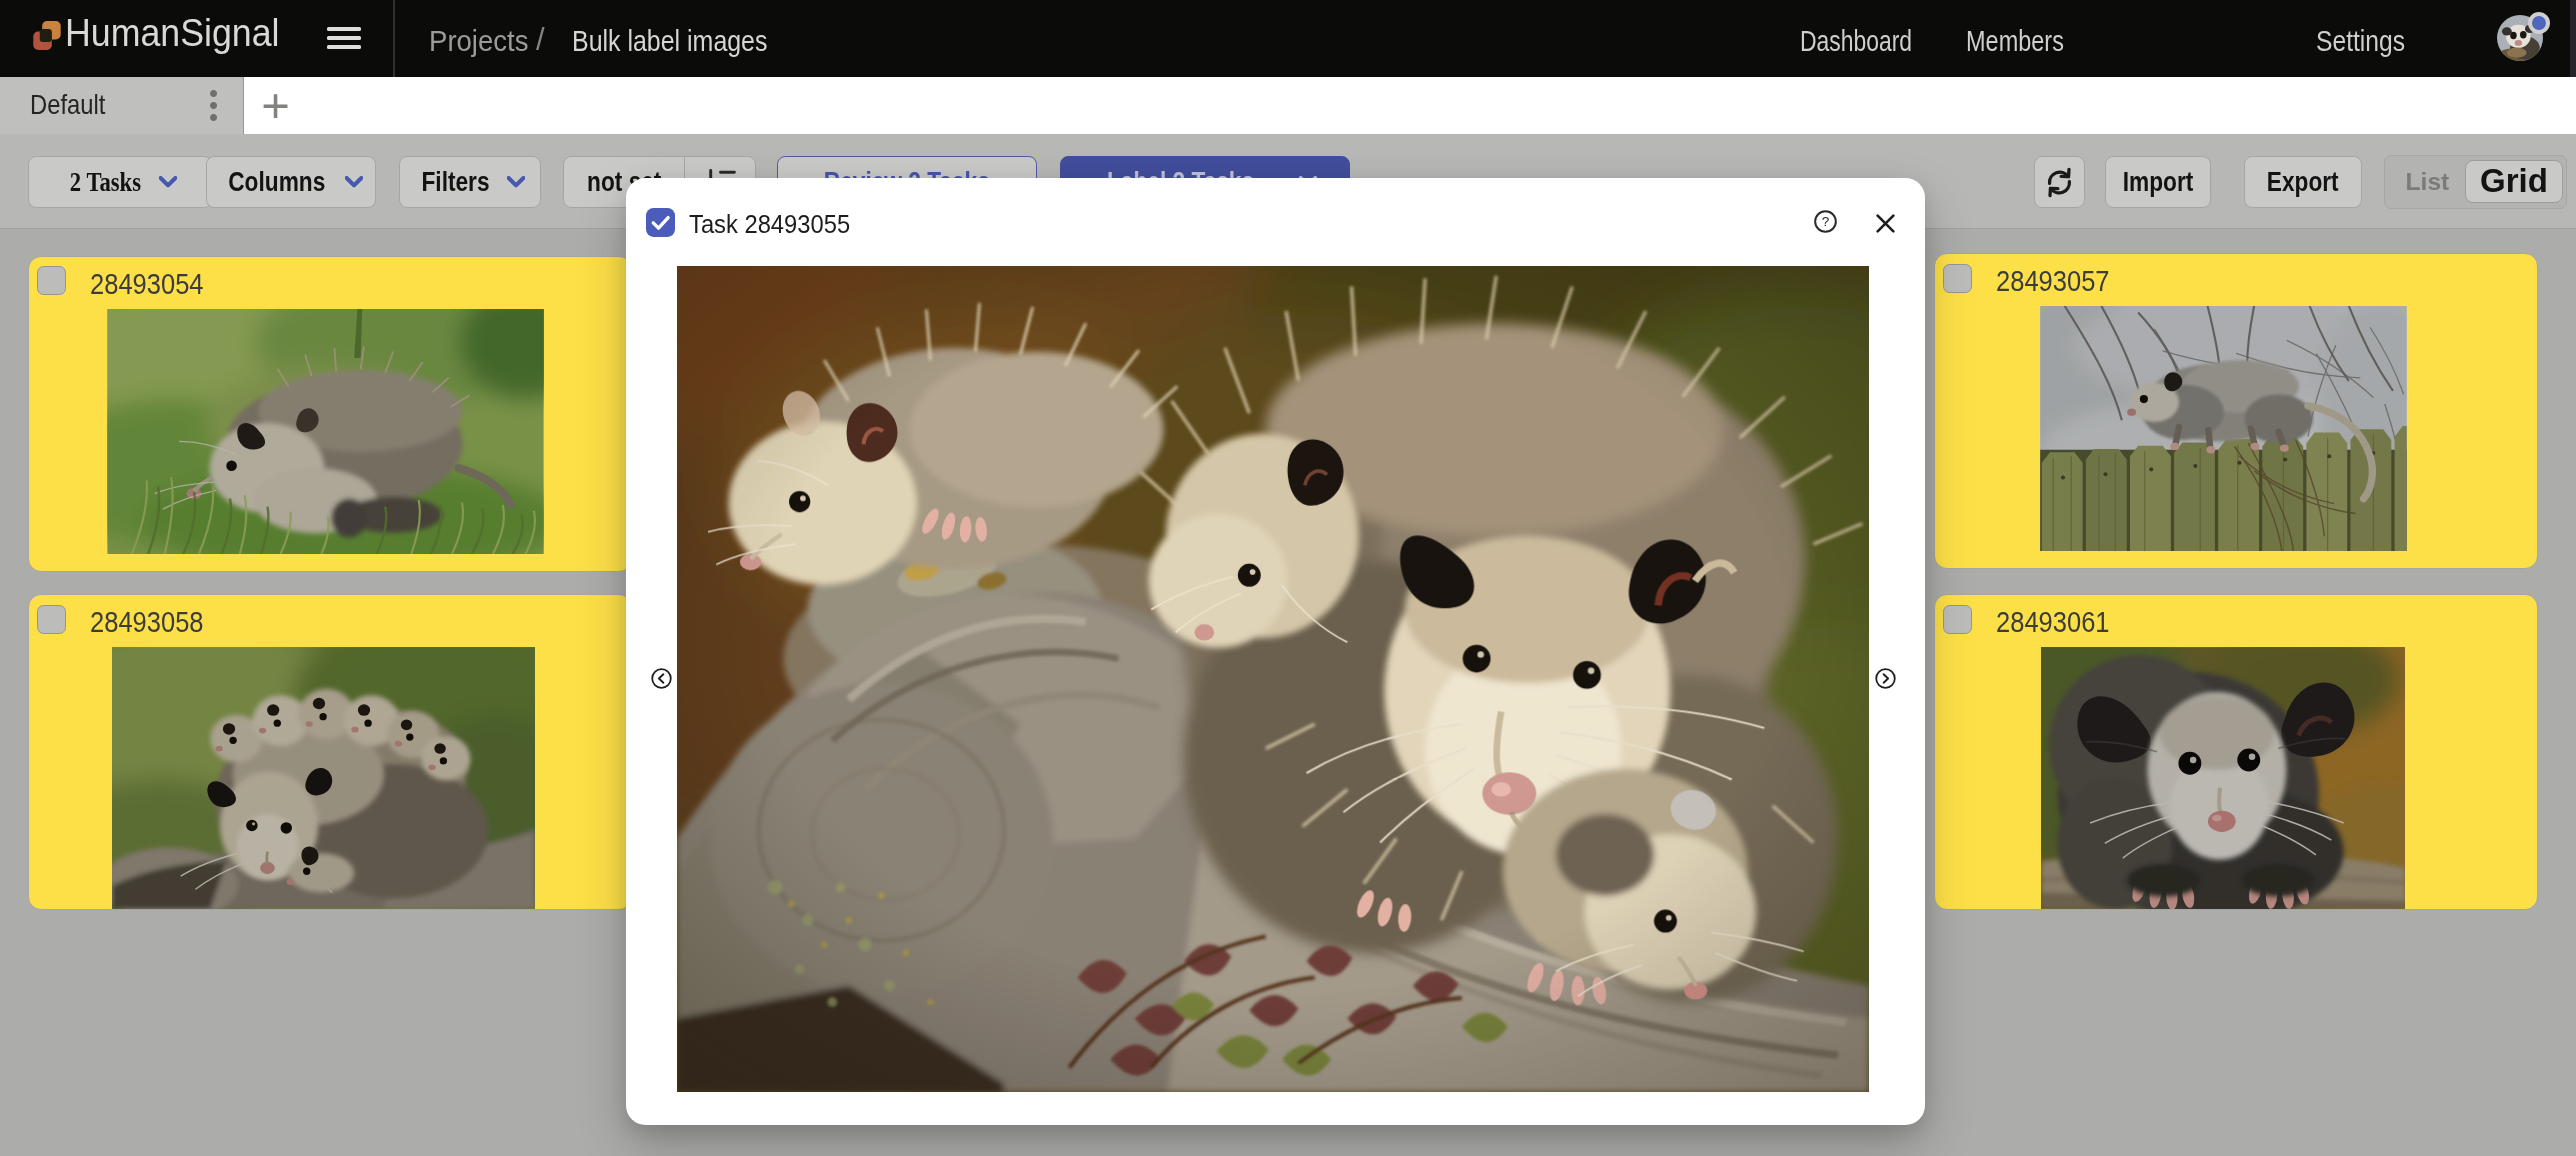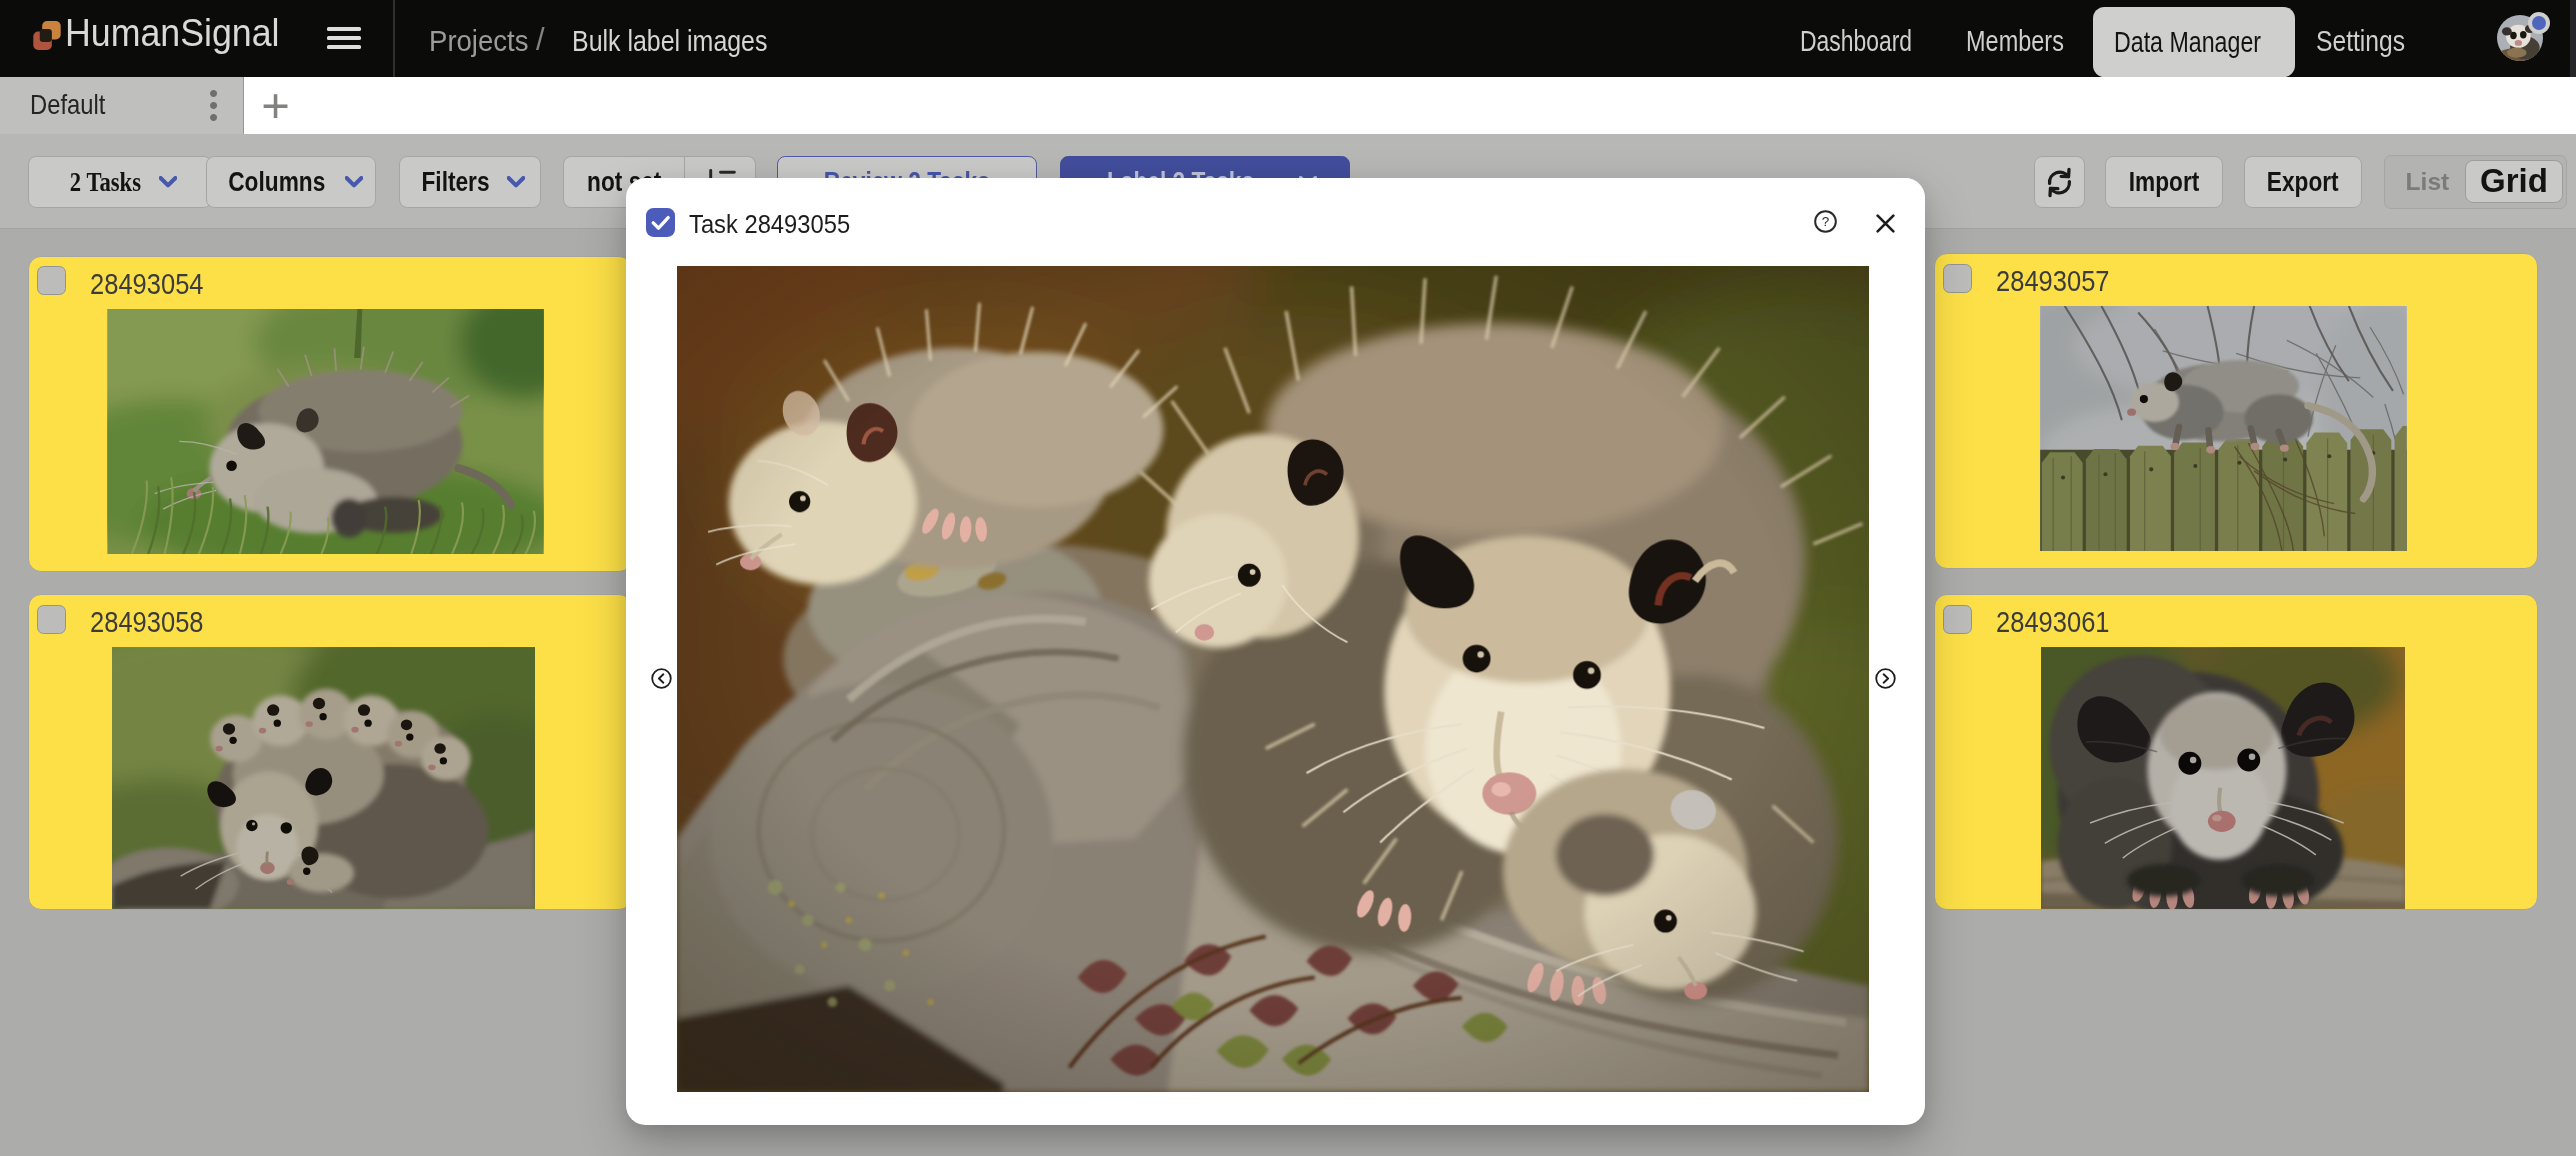--- a/index.html
+++ b/index.html
@@ -39,21 +39,21 @@
 .tbtn span { transform:scaleX(0.84); transform-origin:center; display:inline-block; white-space:pre; }
 .chev { width:18px; height:12.3px; flex:none; }
 #btnTasks { left:28px; width:184px;font-family:Liberation Serif, serif; }
 #btnCols { left:206px; width:170px; }
 #btnFilt { left:399px; width:142px; }
 #btnNot { left:563px; width:122px; border-top-right-radius:0; border-bottom-right-radius:0; }
 #btnSort { left:684px; width:72px; border-left:1.6px solid #a5a5a3; border-top-left-radius:0; border-bottom-left-radius:0; }
 #btnReview { left:777px; width:260px; border-color:#4f5aa6; color:#4656a8; }
 #btnLabel { left:1060px; width:290px; background:#424e9c; border-color:#424e9c; color:#bfc4da; }
 #btnRefresh { left:2034px; width:51px; }
-#btnImport { left:2105px; width:118px; }
+#btnImport { left:2105px; width:106px; }
 #btnExport { left:2244px; width:118px; }
 #segWrap { position:absolute; left:2384px; top:21px; width:183px; height:54px; background:#b3b3b1; border:1.6px solid #a6a6a4; border-radius:7px; }
 #segList { position:absolute; left:4.9px; top:0px; width:75px; height:51px; color:#7b7b79; font-size:24.5px; font-weight:600; text-align:center; line-height:51px; }
 #segGrid { position:absolute; left:80px; top:4.1px; width:98px; height:43px; background:#c9c9c7; border:1.6px solid #9c9c9a; border-radius:8.2px; color:#131313; font-size:33px; font-weight:600; text-align:center; line-height:39px; }
 
 
 #content { position:absolute; left:0; top:231px; width:2576px; height:926px; background:#acacaa; }
 .card { position:absolute; width:604px; height:316px; background:#fde047; border:1.6px solid #a5a5a3; border-radius:13px; }
 .cardId { position:absolute; left:61px; top:11.4px; font-size:29px; color:#3c3c3c; font-weight:400; transform:scaleX(0.88); transform-origin:left; }
 .cardCb { position:absolute; left:8.2px; top:9.8px; width:29px; height:29px; border:1.6px solid #949492; border-radius:6.5px; background:#bcbcba; }
@@ -85,23 +85,20 @@
         <div style="top:0"></div>
         <div style="top:9px"></div>
         <div style="top:18px"></div>
       </div>
     <div id="navsep"></div>
     <div class="bc" id="bc1">Projects</div>
     <div class="bc" id="bcs">/</div>
     <div class="bc" id="bc2">Bulk label images</div>
     <div class="navitem" id="nvDash">Dashboard</div>
     <div class="navitem" id="nvMem">Members</div>
-    <div id="nvPill">
-        <span>Data Manager</span>
-      </div>
     <div class="navitem" id="nvSet">Settings</div>
     <div id="avatar">
       <svg width="46" height="46" viewBox="0 0 56 56">
         <rect width="56" height="56" fill="#aab0b6"></rect>
         <ellipse cx="28" cy="52" rx="32" ry="12" fill="#6b5438"></ellipse>
         <ellipse cx="34" cy="40" rx="18" ry="14" fill="#463f36"></ellipse>
         <ellipse cx="26" cy="26" rx="15" ry="14" fill="#e6e2da"></ellipse>
         <ellipse cx="12" cy="20" rx="6" ry="5" fill="#35312c"></ellipse>
         <ellipse cx="40" cy="17" rx="6" ry="5" fill="#35312c"></ellipse>
         <ellipse cx="20" cy="25" rx="4" ry="4.5" fill="#1a1711"></ellipse>

